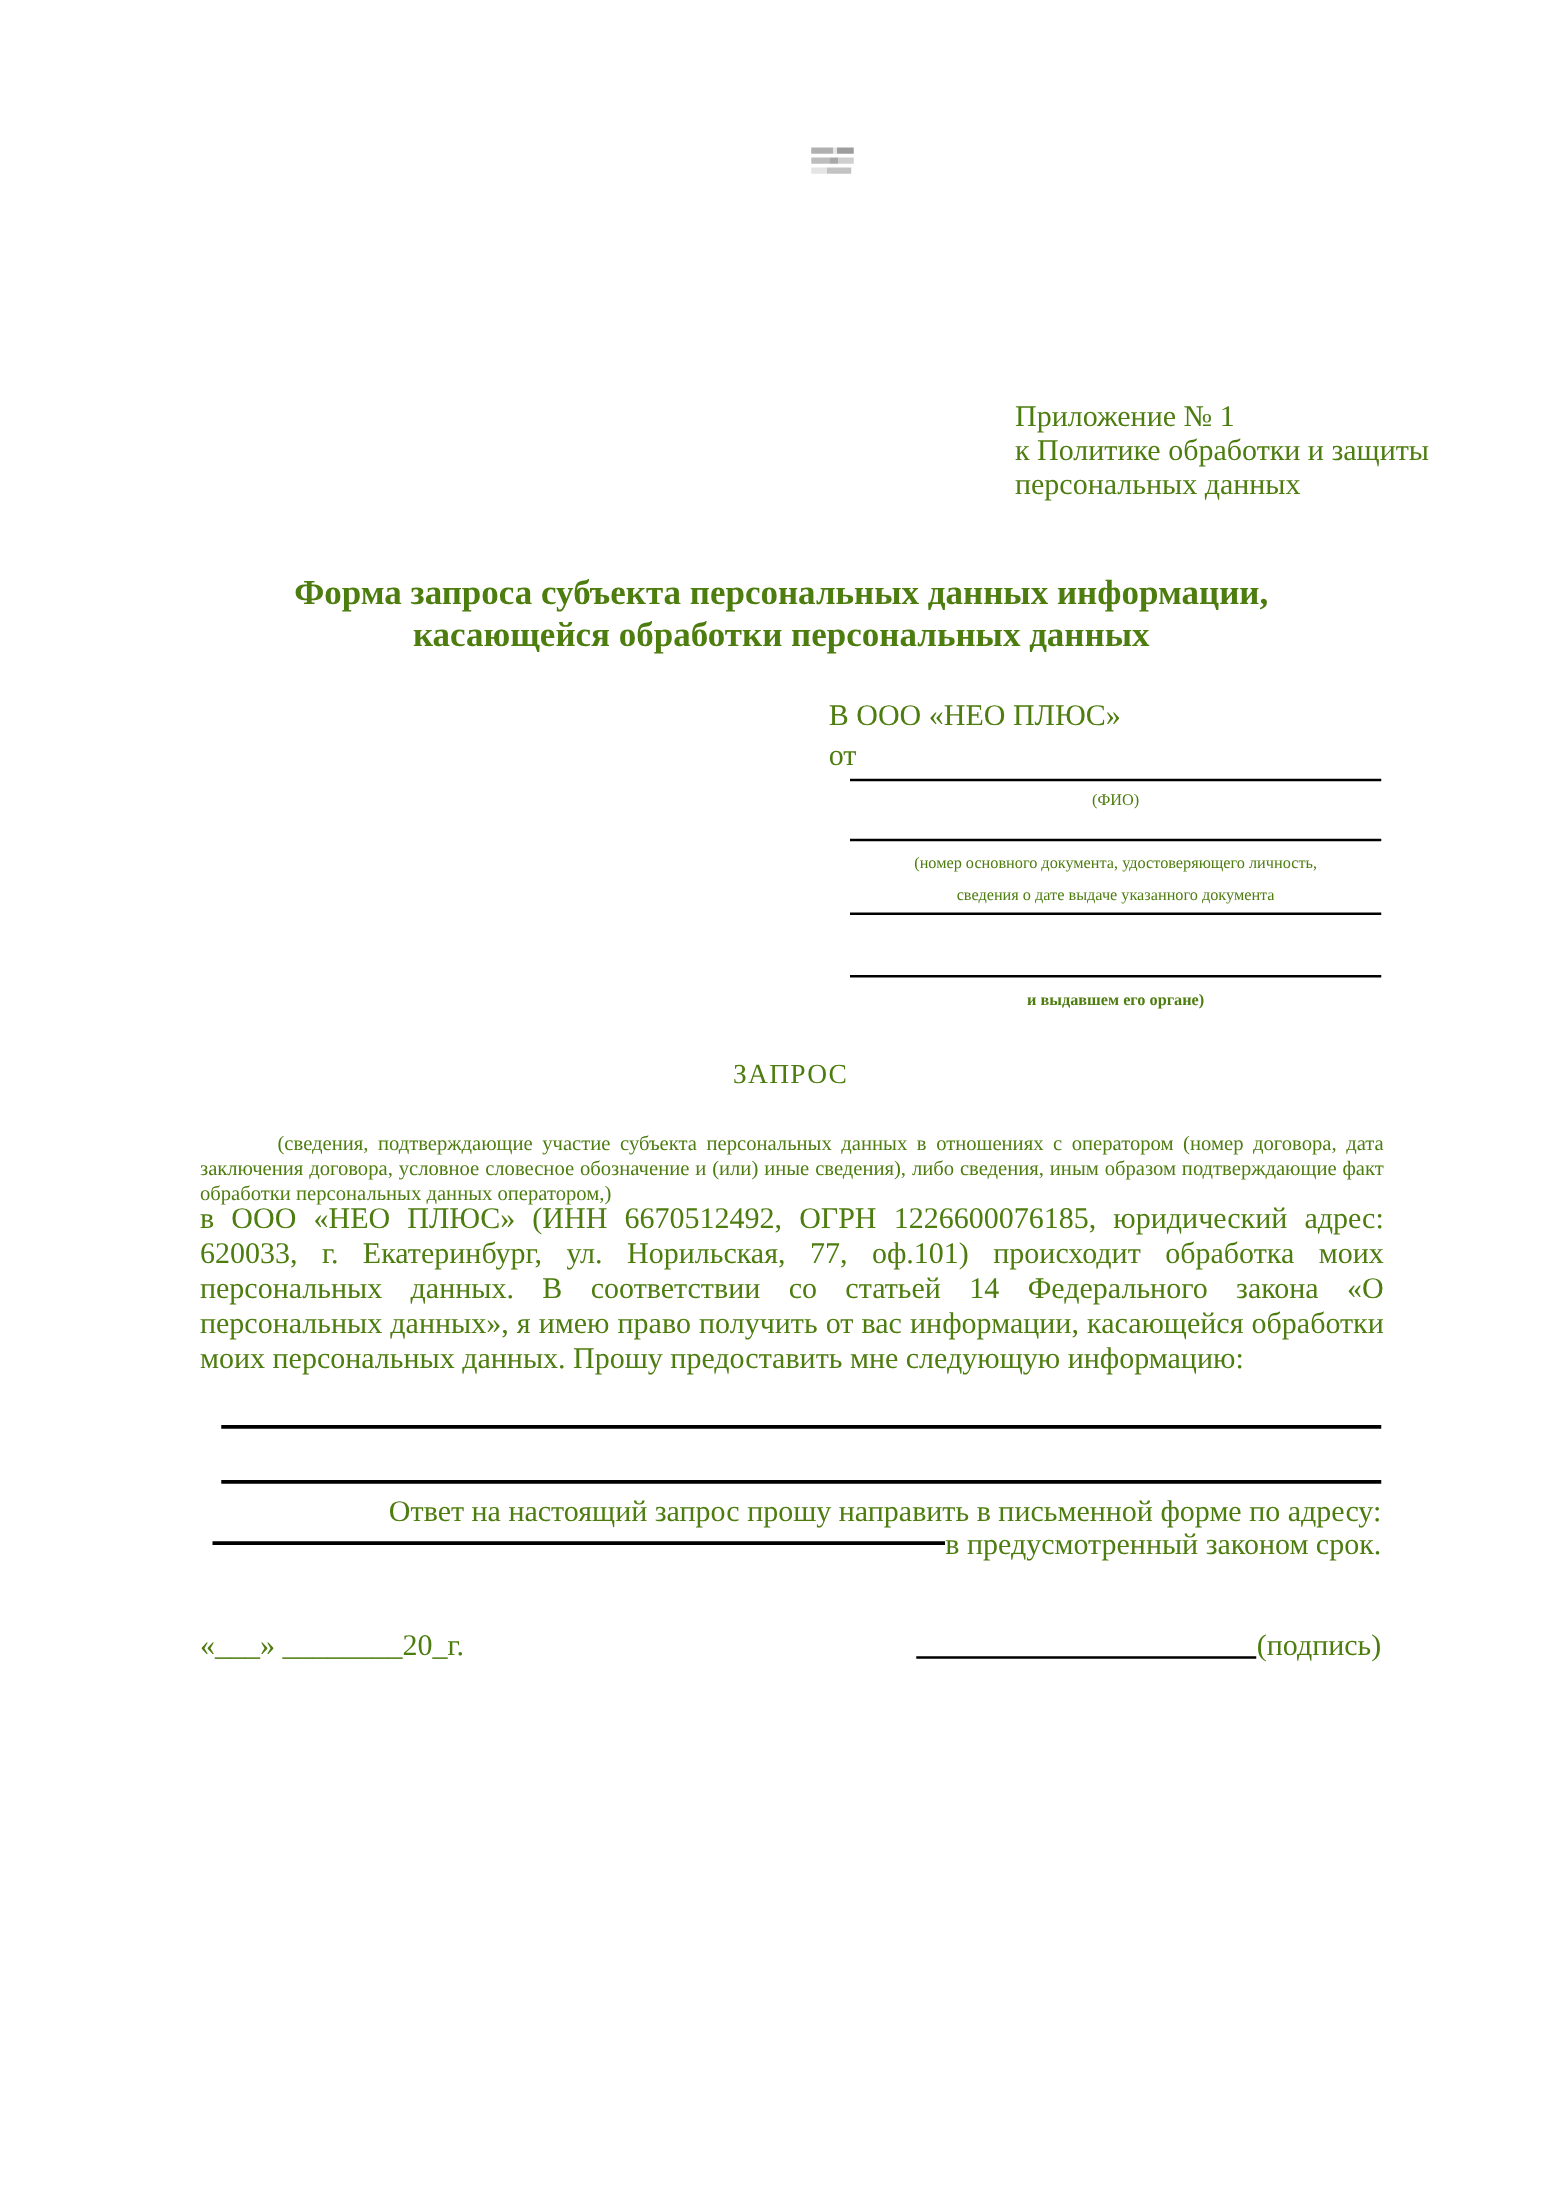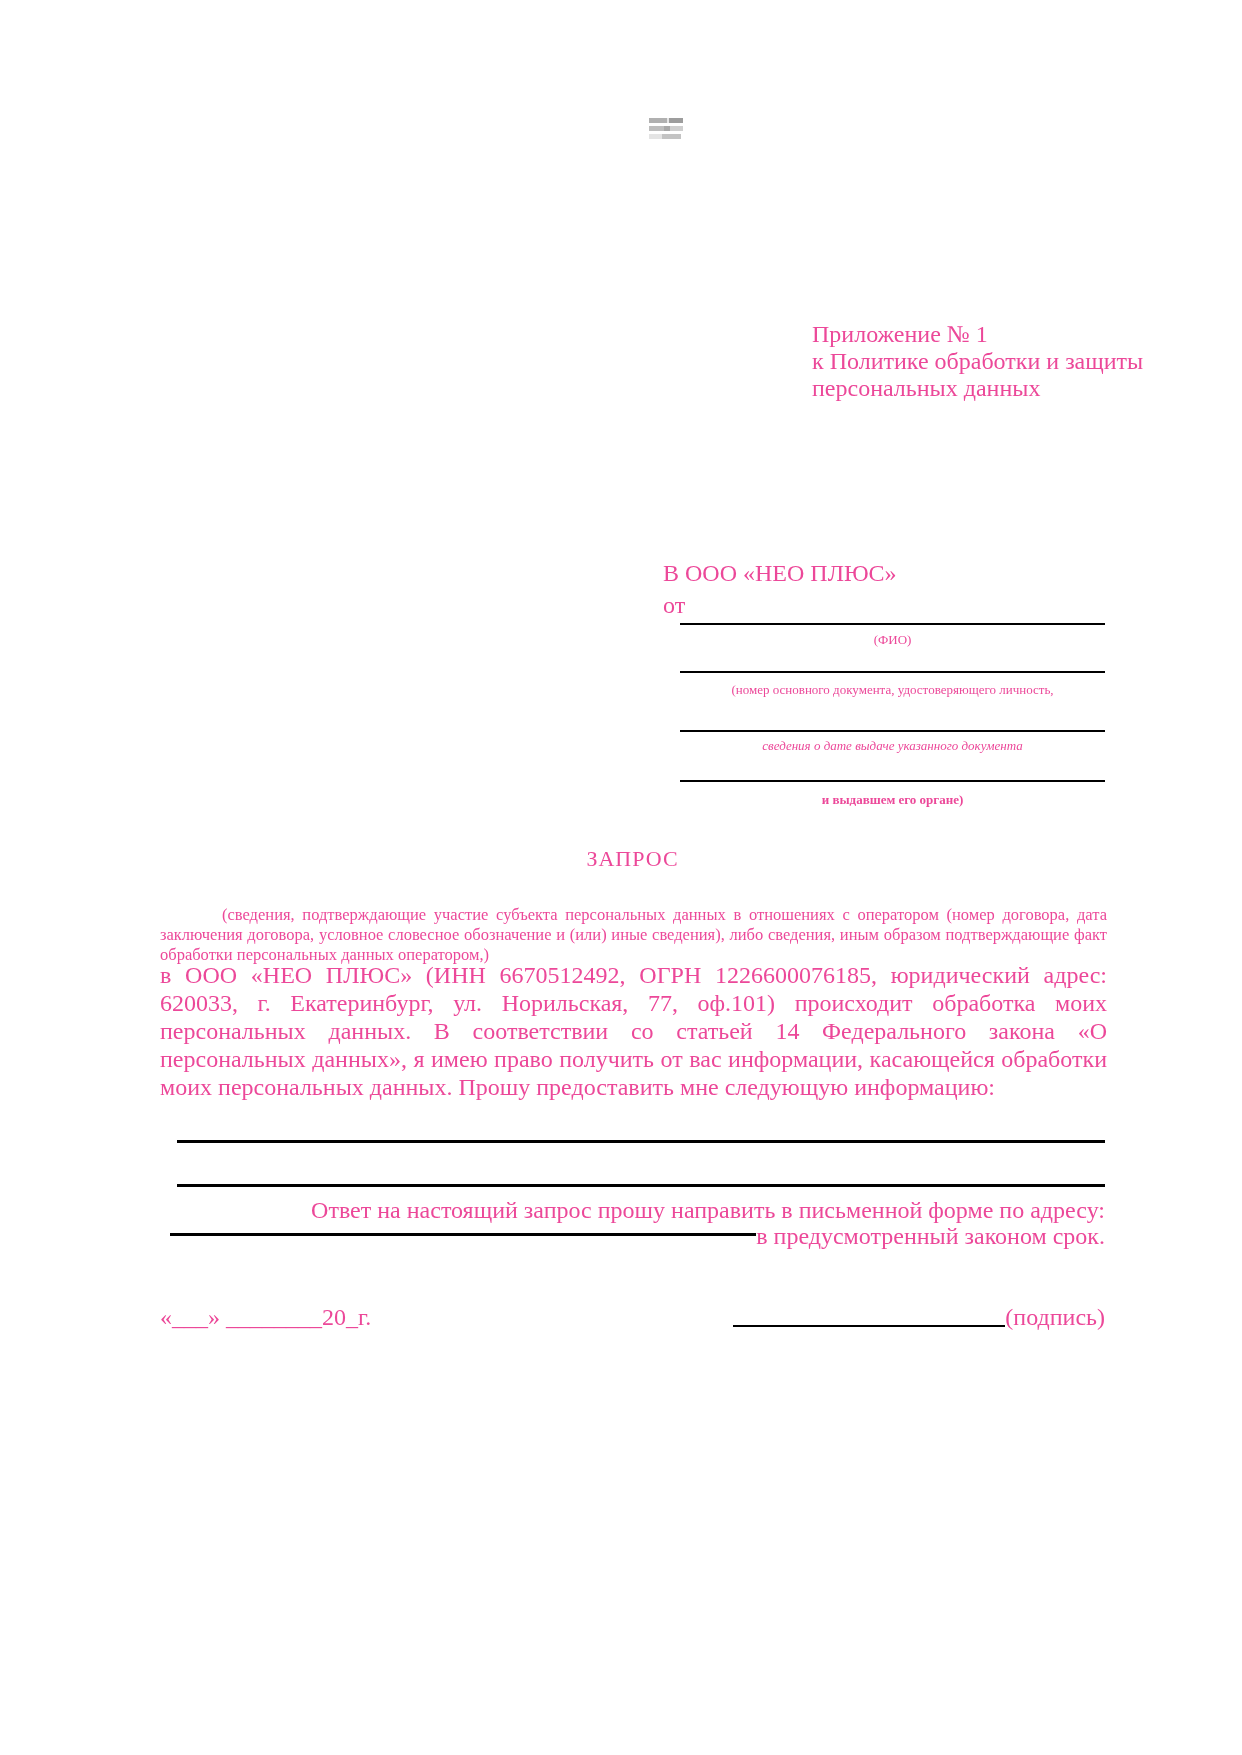--- a/index.html
+++ b/index.html
@@ -2,42 +2,42 @@
 <html><head>
 <meta charset="utf-8">
 <style>
   html,body{margin:0;padding:0;background:#888;}
   .page{
     position:relative;
     width:1242px;height:1755px;
     margin:0 auto;
     background:#ffffff;
     font-family:"Liberation Serif","DejaVu Serif",serif;
-    color:#ec4899;
+    color:#4d7c0f;
     overflow:hidden;
   }
   .abs{position:absolute;}
   
   .minilogo{left:649px;top:118px;width:34px;height:24px;}
   .minilogo .r{height:5px;margin-bottom:3px;}
   .minilogo .r1{background:linear-gradient(90deg,#b0b0b0 0 52%,#e6e6e6 52% 60%,#9d9d9d 60% 100%);}
   .minilogo .r2{background:linear-gradient(90deg,#bdbdbd 0 45%,#a8a8a8 45% 62%,#cfcfcf 62% 100%);}
   .minilogo .r3{background:linear-gradient(90deg,#e4e4e4 0 40%,#c3c3c3 40% 100%);width:32px;}
   
   .annex{left:812px;top:321px;font-size:24px;line-height:27px;white-space:nowrap;}
   
   .title{left:150px;top:458px;width:950px;text-align:center;font-weight:700;font-size:28px;line-height:34px;}
   
   .to-line{left:663px;top:560px;font-size:24px;}
   .from-line{left:663px;top:592px;font-size:24px;}
   .fline{left:680px;width:425px;height:0;border-bottom:2px solid #000;}
   .fcap{left:680px;width:425px;text-align:center;font-size:13px;line-height:18px;}
   .u1{top:623px;} .c1{top:631px;}
   .u2{top:671px;} .c2{top:681px;}
-  .u3{top:730px;} .c3{top:737px;font-style:italic;}
+  .u3{top:730px;} .c3{top:707px;}
   .u4{top:780px;} .c4{top:791px;font-weight:bold;}
   
   .heading{left:160px;top:846px;width:945px;text-align:center;font-size:22px;letter-spacing:1px;}
   .intro{left:160px;top:876px;width:945px;display:flex;align-items:flex-end;font-size:24px;line-height:26px;}
   .intro .lead{padding-left:56px;white-space:nowrap;}
   .fill{flex:1;border-bottom:3px solid #000;margin-bottom:3px;margin-left:6px;}
   .footnote{left:160px;top:905px;width:947px;font-size:16.5px;line-height:20px;text-align:justify;text-indent:62px;}
   .bodypara{left:160px;top:961px;width:947px;font-size:24px;line-height:28px;text-align:justify;}
   .blank{left:177px;width:928px;height:0;border-bottom:3px solid #000;}
   .b1{top:1140px;} .b2{top:1184px;}
@@ -61,20 +61,24 @@
     <div class="r r2"></div>
     <div class="r r3"></div>
   </div>
 
   <div class="abs annex">
     <div>Приложение № 1</div>
     <div>к Политике обработки и защиты</div>
     <div>персональных данных</div>
   </div>
 
+  <div class="abs title">
+    <div>Форма запроса субъекта персональных данных информации,</div>
+    <div>касающейся обработки персональных данных</div>
+  </div>
 
   <div class="abs to-line">В ООО «НЕО ПЛЮС»</div>
   <div class="abs from-line">от</div>
 
   <div class="abs fline u1"></div>
   <div class="abs fcap c1">(ФИО)</div>
 
   <div class="abs fline u2"></div>
   <div class="abs fcap c2">(номер основного документа, удостоверяющего личность,</div>
 

